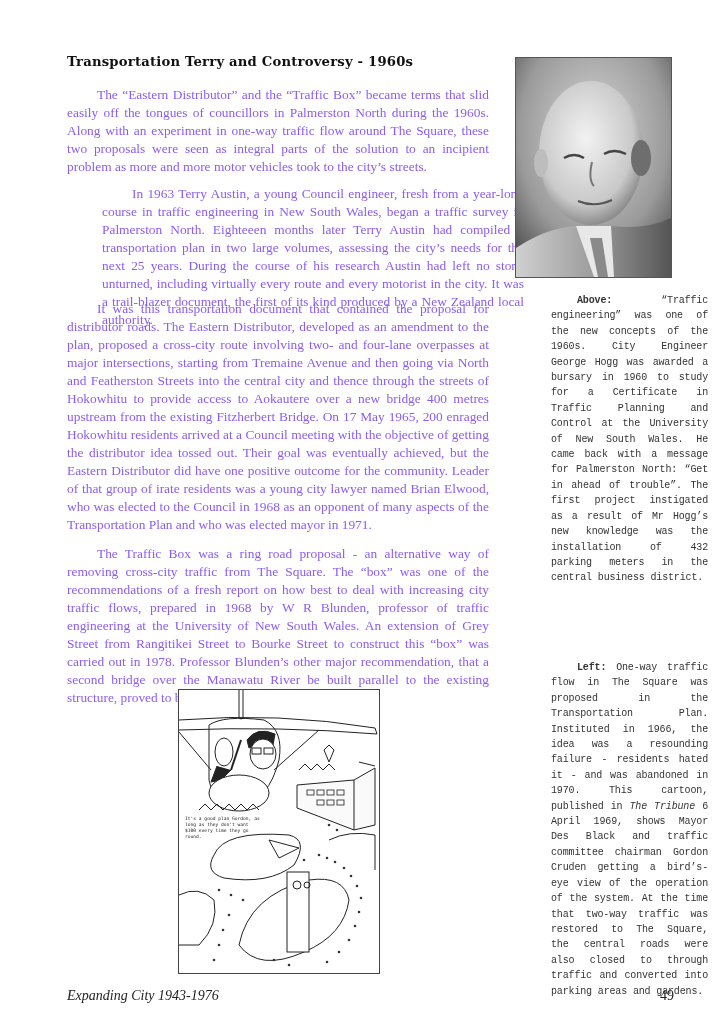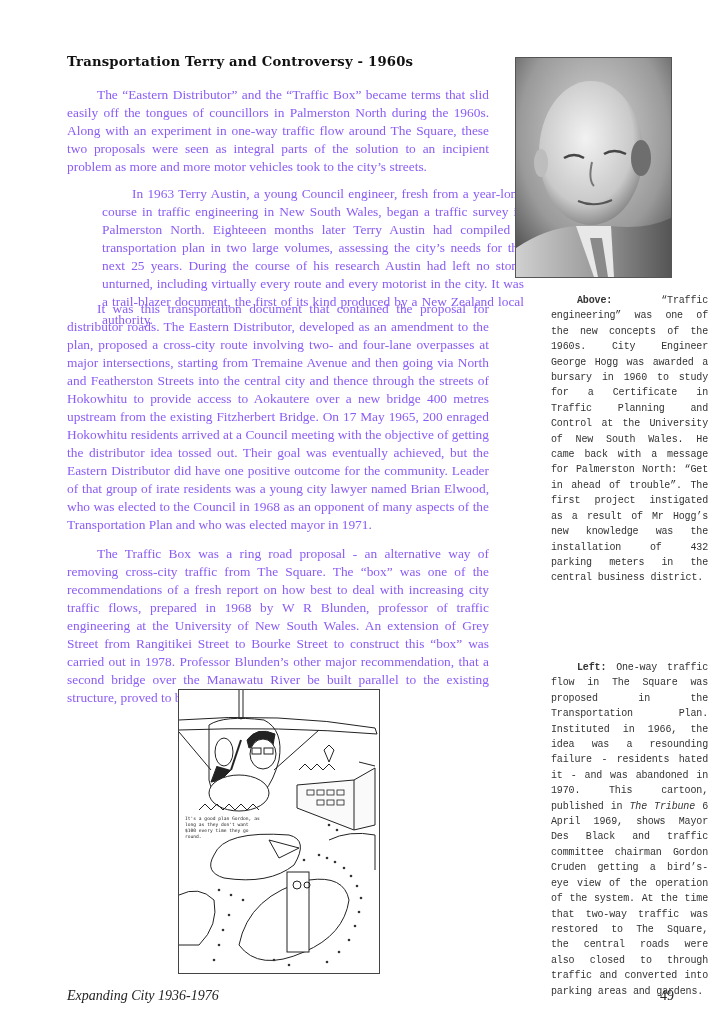--- a/index.html
+++ b/index.html
@@ -189,15 +189,15 @@
           <circle cx="125" cy="170" r="1.3"></circle>
       </g>
       <path d="M90 150 L120 158 L100 168 Z"></path>
     </svg>
   </div>
 
   <div class="caption" id="caption-left">
     <p><span class="lead">Left:</span><span> One-way traffic flow in The Square was proposed in the Transportation Plan. Instituted in 1966, the idea was a resounding failure - residents hated it - and was abandoned in 1970. This cartoon, published in </span><i>The Tribune</i><span> 6 April 1969, shows Mayor Des Black and traffic committee chairman Gordon Cruden getting a bird’s-eye view of the operation of the system. At the time that two-way traffic was restored to The Square, the central roads were also closed to through traffic and converted into parking areas and gardens.</span></p>
   </div>
 
-  <div class="footer-title">Expanding City 1936-1976</div>
+  <div class="footer-title">Expanding City 1943-1976</div>
   <div class="footer-page">49</div>
 </div>
 
 </body></html>

